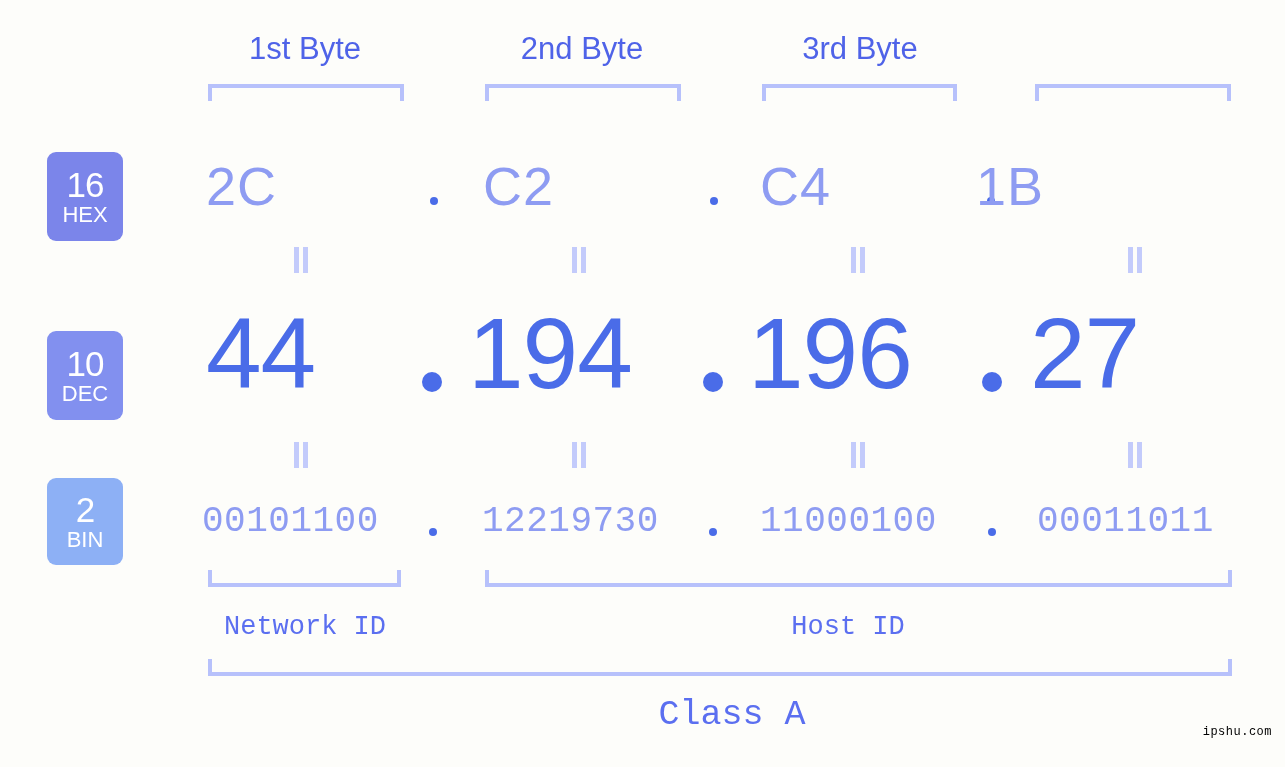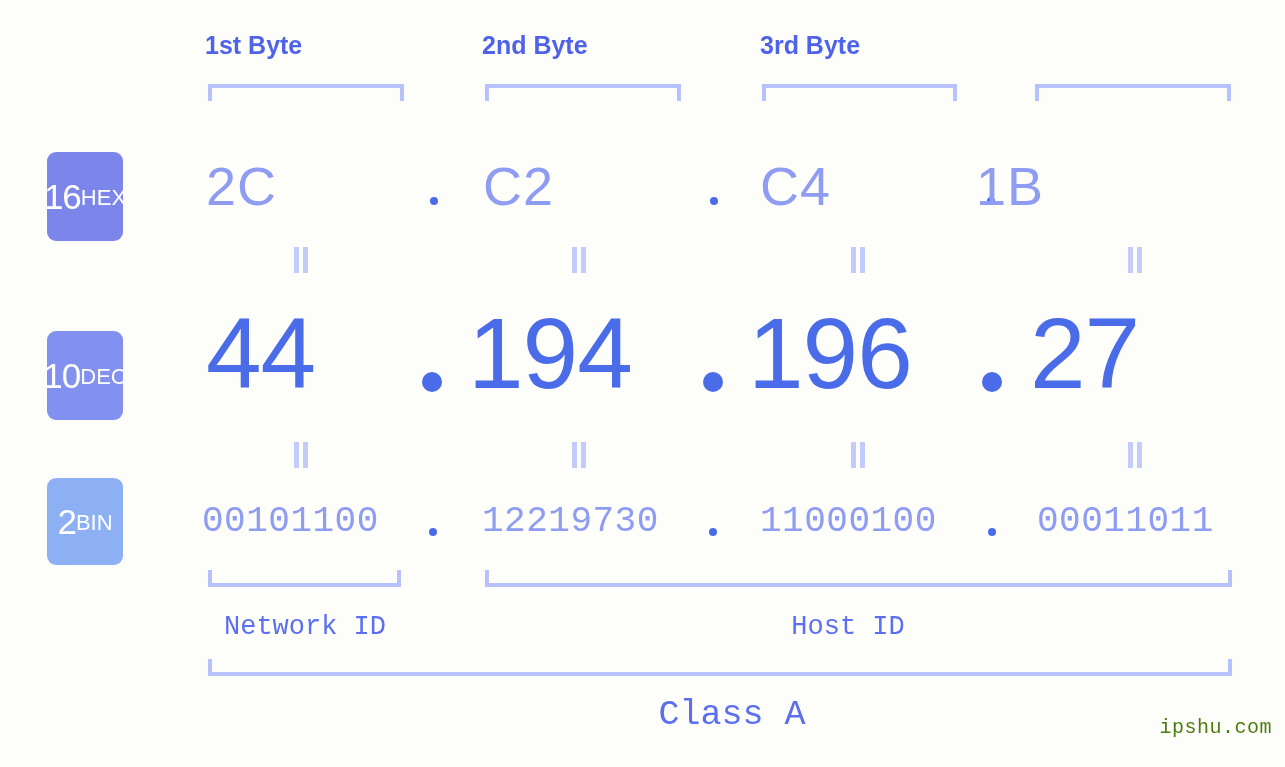--- a/index.html
+++ b/index.html
@@ -19,23 +19,24 @@
     height: 767px;
   }
 
   
   .abs { position: absolute; }
 
   
   .byte-label {
     position: absolute;
     top: 31px;
-    font-family: "Liberation Sans", sans-serif;
-    font-size: 25px;
-    font-weight: 700;
+    text-align: center;
+    font-family: "Liberation Sans", sans-serif;
+    font-size: 31px;
+    font-weight: 400;
     color: #4f63e8;
     letter-spacing: 0px;
     white-space: nowrap;
   }
 
   
   .bracket {
     position: absolute;
     box-sizing: border-box;
     height: 17px;
@@ -52,21 +53,21 @@
   
   .badge {
     position: absolute;
     left: 47px;
     width: 76px;
     border-radius: 9px;
     color: #ffffff;
     text-align: center;
     font-family: "Liberation Sans", sans-serif;
     display: flex;
-    flex-direction: row;
+    flex-direction: column;
     align-items: center;
     justify-content: center;
     line-height: 1;
   }
   .badge .num {
     font-size: 35px;
     font-weight: 400;
     letter-spacing: -1px;
   }
   .badge .tag {
@@ -137,22 +138,22 @@
   .caption.big {
     font-size: 35px;
   }
 
   
   .watermark {
     position: absolute;
     right: 13px;
     bottom: 28px;
     font-family: "Liberation Mono", "DejaVu Sans Mono", monospace;
-    font-size: 20px;
-    color: #4d7c0f;
+    font-size: 12px;
+    color: #000000;
     letter-spacing: 0.5px;
   }
 </style>
 </head>
 <body>
 
 <div id="stage">
 
   <div class="byte-label" style="left:205px; width:200px;">1st Byte</div>
   <div class="byte-label" style="left:482px; width:200px;">2nd Byte</div>

